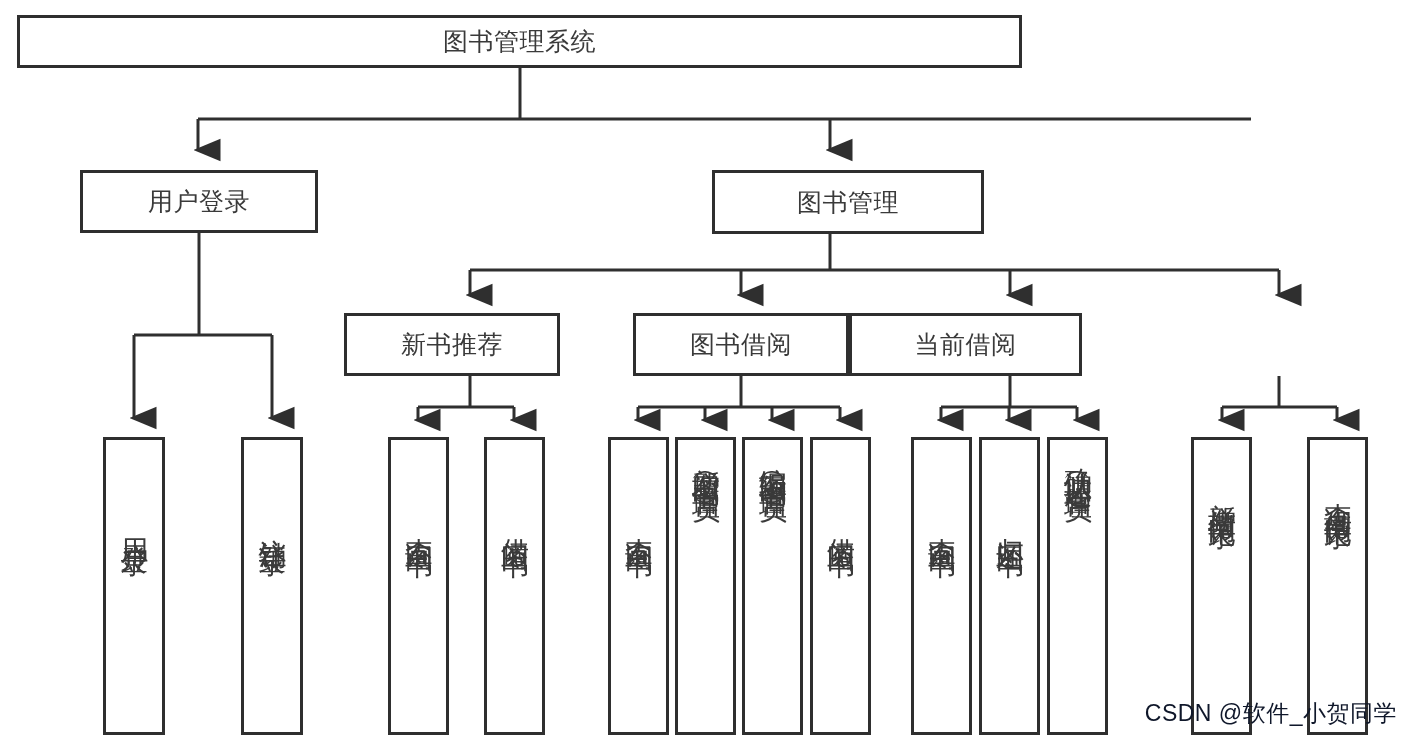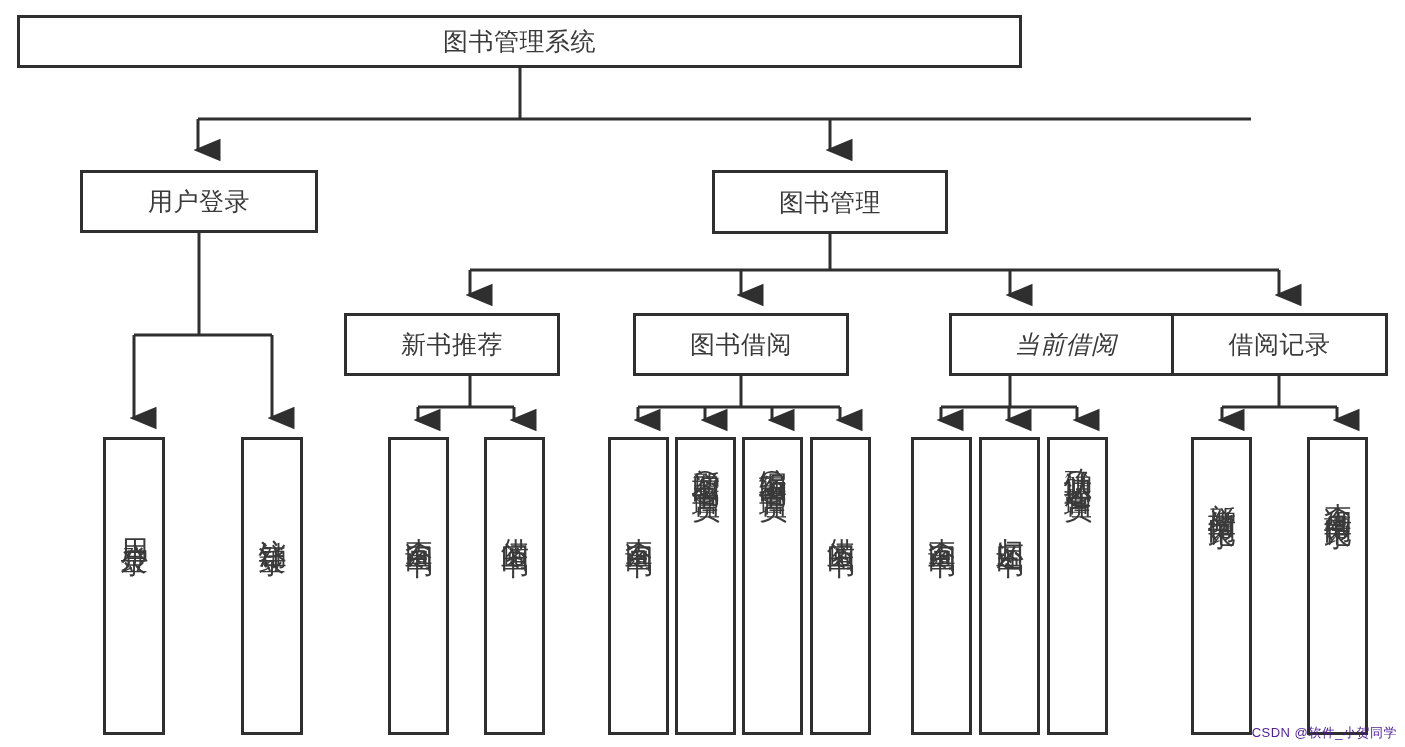--- a/index.html
+++ b/index.html
@@ -61,23 +61,23 @@
     writing-mode: vertical-rl;
     text-orientation: upright;
     font-size: 28px;
     letter-spacing: 4px;
     line-height: 1;
     white-space: nowrap;
   }
   .watermark {
     position: absolute;
     right: 8px;
-    bottom: 5px;
-    font-size: 13px;
-    color: #4c1d95;
+    bottom: 18px;
+    font-size: 23px;
+    color: #0f172a;
     letter-spacing: 0.5px;
     white-space: nowrap;
     pointer-events: none;
   }
 </style>
 </head>
 <body>
 
 <div id="diagram-root">
 
@@ -132,39 +132,36 @@
   </svg>
 
   <div class="node-box level-0 node-horizontal" style="left:17px; top:15px; width:1005px; height:53px;">
     <span class="node-label">图书管理系统</span>
   </div>
 
   <div class="node-box node-horizontal" style="left:80px; top:170px; width:238px; height:63px;">
     <span class="node-label">用户登录</span>
   </div>
 
-  <div class="node-box node-horizontal" style="left:712px; top:170px; width:236px; height:64px;">
+  <div class="node-box node-horizontal" style="left:712px; top:170px; width:272px; height:64px;">
     <span class="node-label">图书管理</span>
   </div>
 
   <div class="node-box node-horizontal" style="left:344px; top:313px; width:216px; height:63px;">
     <span class="node-label">新书推荐</span>
   </div>
 
   <div class="node-box node-horizontal" style="left:633px; top:313px; width:216px; height:63px;justify-content:center;">
     <span class="node-label">图书借阅</span>
   </div>
 
-  <div class="node-box node-horizontal" style="left:949px; top:313px; width:233px; height:63px;font-style:italic;">
+  <div class="node-box node-horizontal" style="left:849px; top:313px; width:233px; height:63px;">
     <span class="node-label">当前借阅</span>
   </div>
 
-  <div class="node-box node-horizontal" style="left:1171px; top:313px; width:217px; height:63px;">
-    <span class="node-label">借阅记录</span>
-  </div>
 
   <div class="node-box node-vertical" style="left:103px; top:437px; width:62px; height:298px; padding-top:76px;">
     <span class="node-label">用户登录</span>
   </div>
 
   <div class="node-box node-vertical" style="left:241px; top:437px; width:62px; height:298px; padding-top:76px;">
     <span class="node-label">注销登录</span>
   </div>
 
   <div class="node-box node-vertical" style="left:388px; top:437px; width:61px; height:298px; padding-top:76px;">

